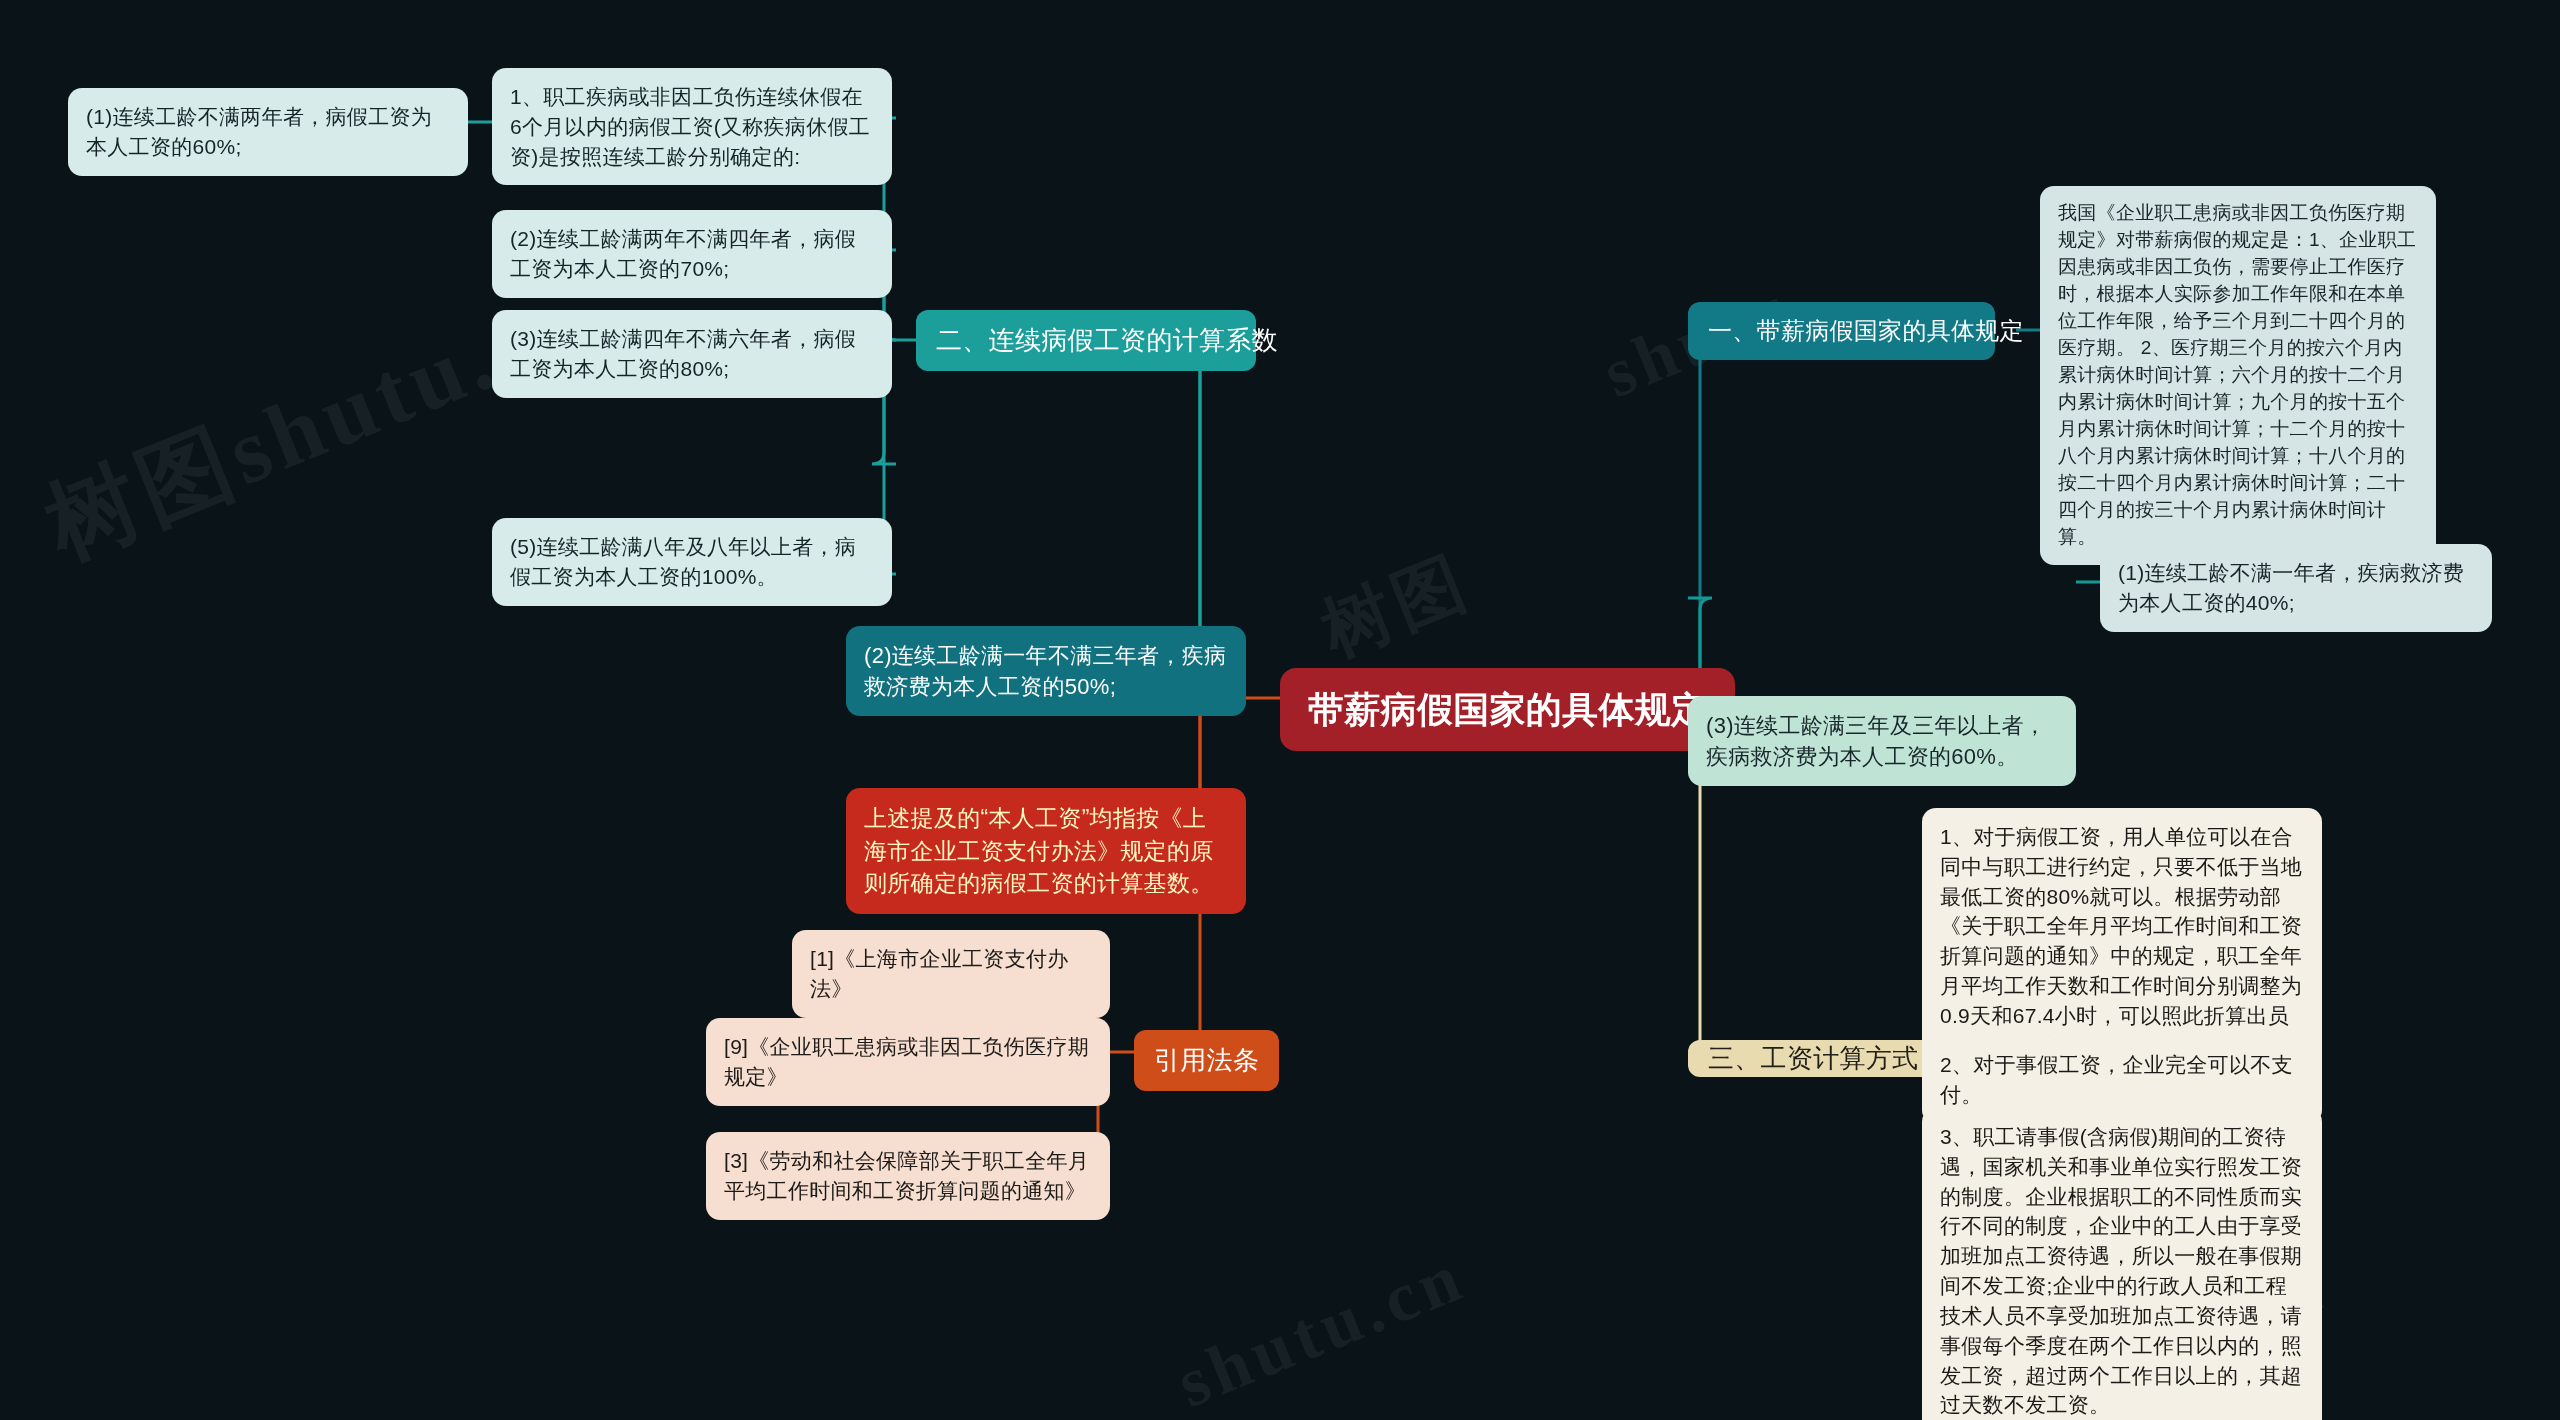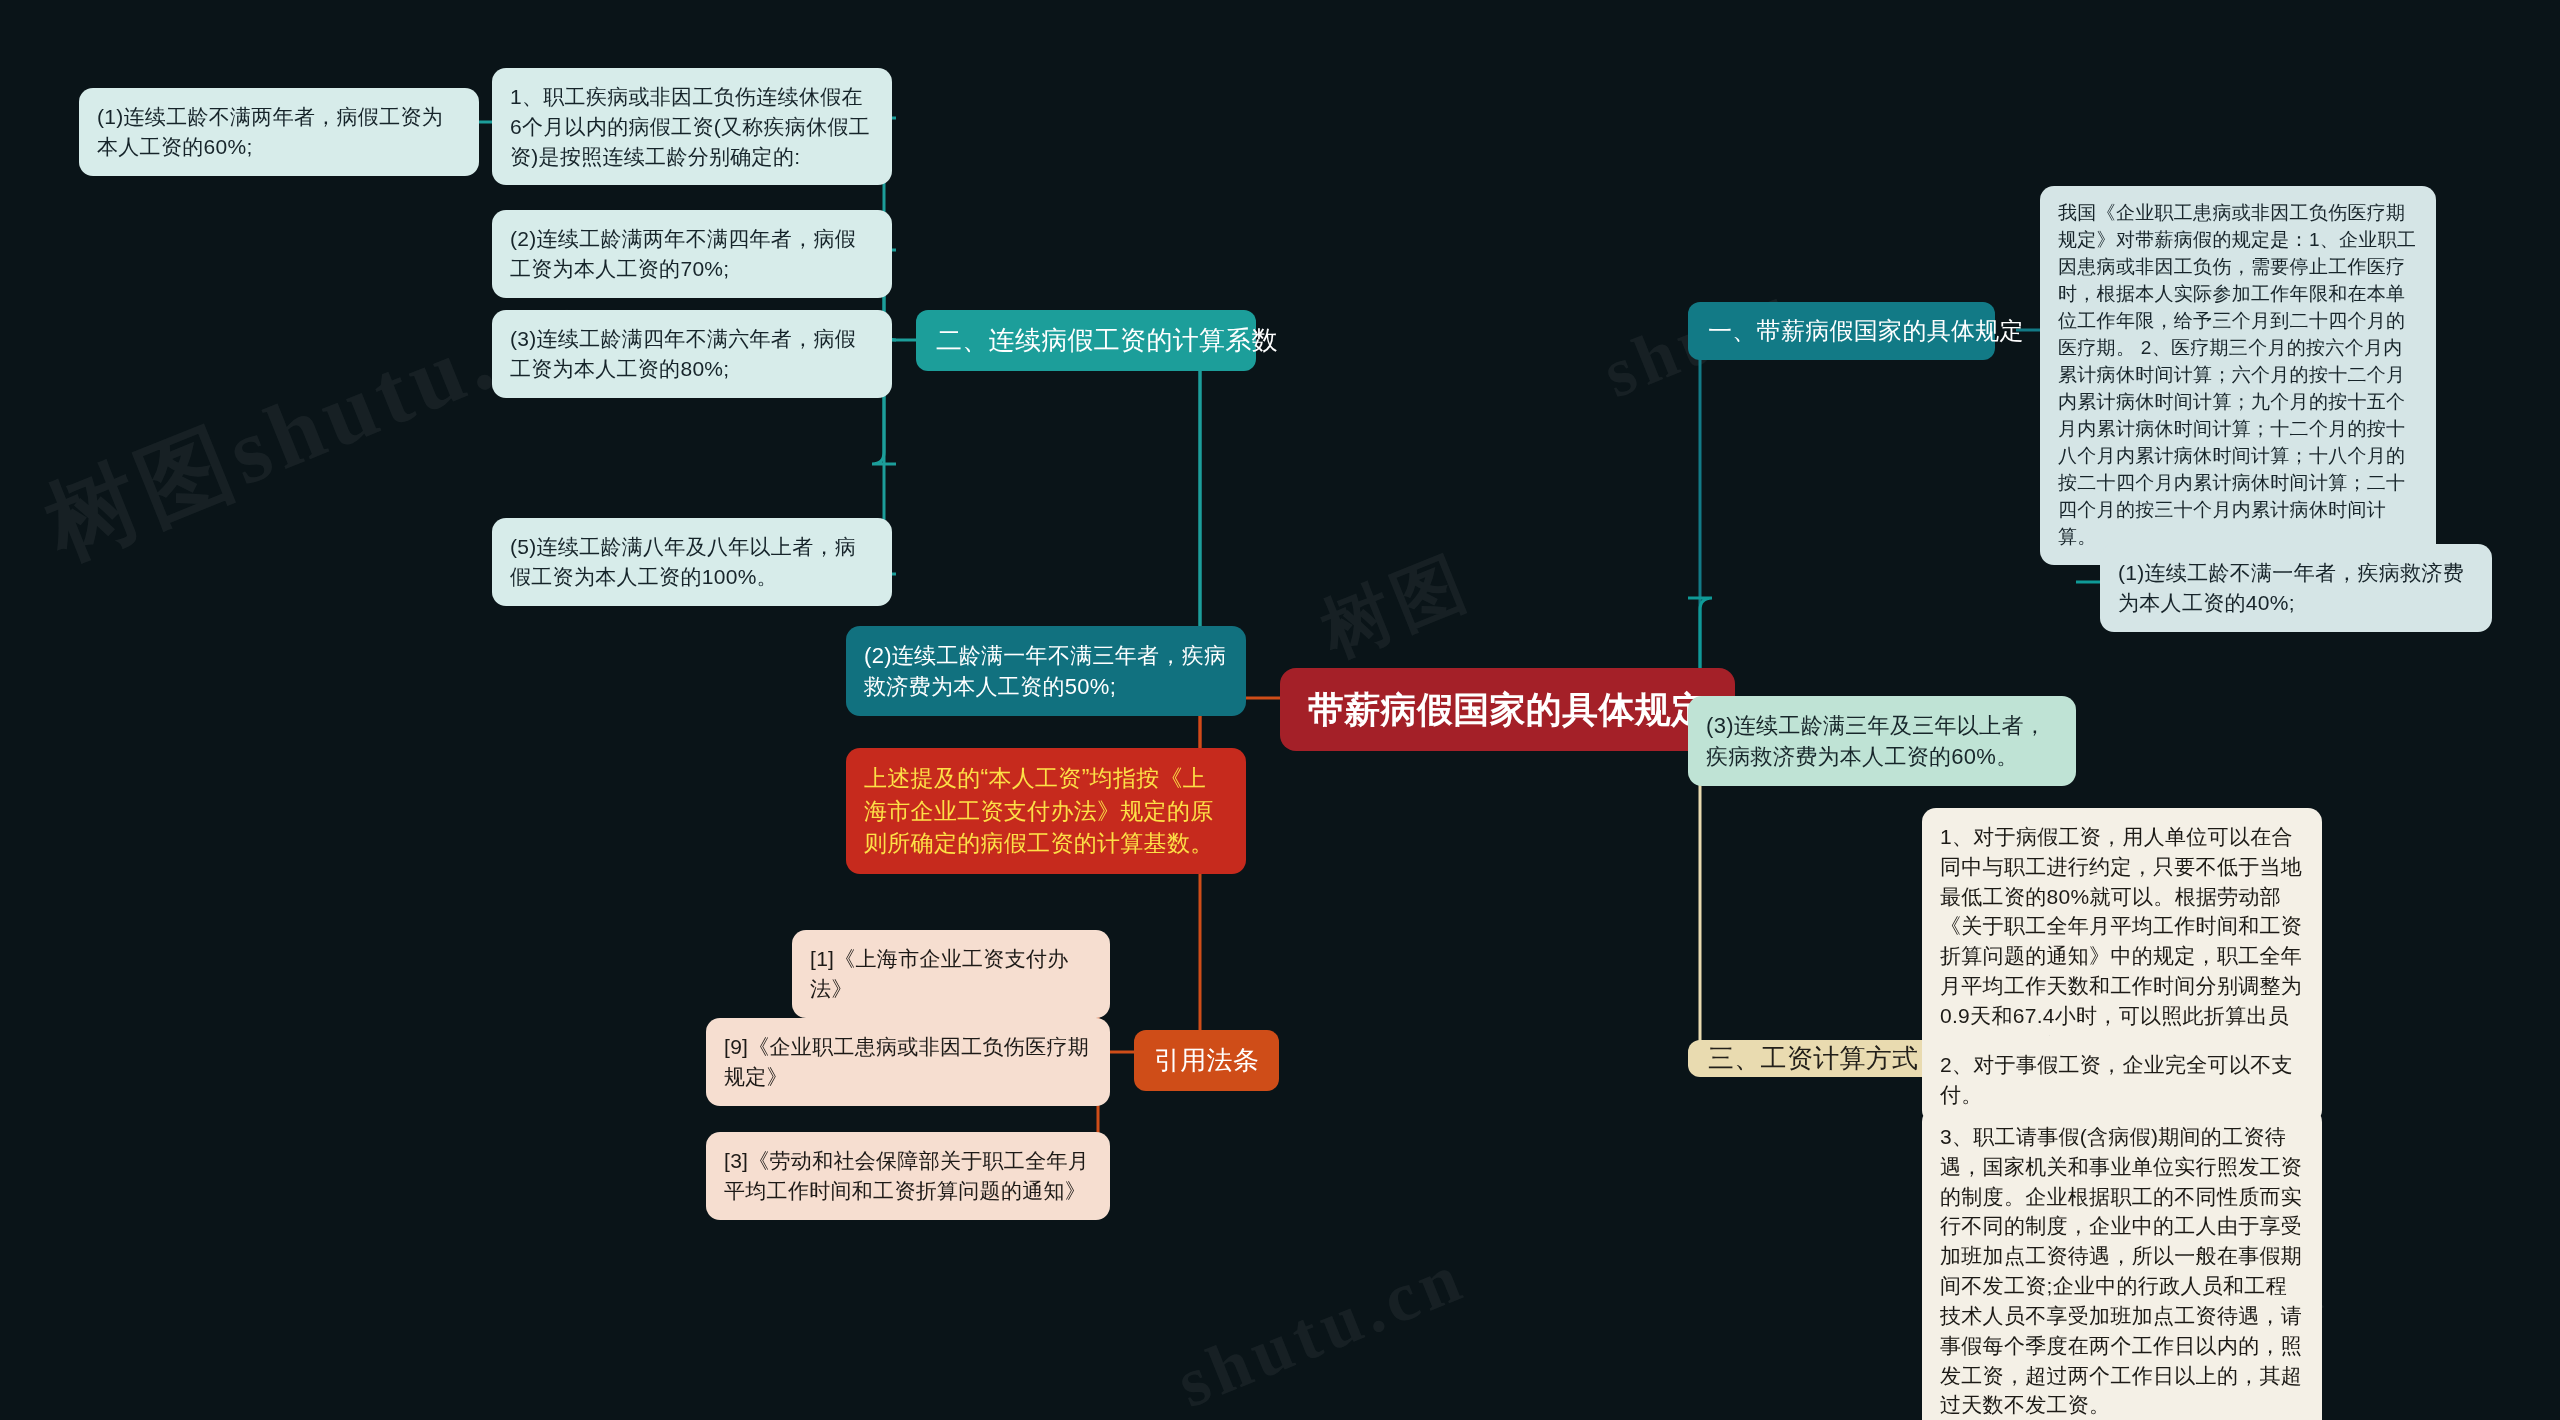--- a/index.html
+++ b/index.html
@@ -27,21 +27,21 @@
   .n-teal{background:#1c9e9a;color:#ffffff;font-size:26px;padding:12px 20px;border-radius:12px;}
   
   .n-dteal{background:#127a86;color:#ffffff;font-size:26px;padding:12px 20px;border-radius:12px;}
   
   .n-mteal{background:#11717f;color:#ffffff;font-size:22px;}
   
   .n-steal{background:#0f9a97;color:#ffffff;font-size:23px;}
   
   .n-pgreen{background:#bfe3d5;color:#17262a;font-size:22px;}
   
-  .n-red{background:#c62a1d;color:#fde047;font-size:23px;}
+  .n-red{background:#c62a1d;color:#fef9c3;font-size:23px;margin-top:40px;}
   
   .n-center{
     background:#a42028;color:#ffffff;font-size:36px;font-weight:bold;
     border-radius:16px;padding:16px 28px;text-align:center;white-space:nowrap;
   }
   
   .n-orange{background:#cf4d18;color:#ffffff;font-size:26px;padding:12px 20px;border-radius:12px;white-space:nowrap;}
   
   .n-peach{background:#f6ded0;color:#1d1a17;font-size:21px;}
   
@@ -102,21 +102,21 @@
 
     <path d="M2076 582 L2100 582" stroke="#0f9a97" stroke-width="3" fill="none"></path>
 
     <path d="M1898 1064 L1922 1064 Q1934 1064 1934 1052 L1934 910 Q1934 898 1946 898 L1922 898" stroke="#e9dbb0" stroke-width="3" fill="none"></path>
     <path d="M1934 1064 L1922 1064" stroke="#e9dbb0" stroke-width="3" fill="none"></path>
     <path d="M1934 1064 L1934 1200 Q1934 1212 1946 1212 L1922 1212" stroke="#e9dbb0" stroke-width="3" fill="none"></path>
   </svg>
 
   <div class="node n-center" style="left:1280px;top:668px;">带薪病假国家的具体规定</div>
 
-  <div class="node n-mint" style="left:68px;top:88px;width:400px;margin-left:11px;">(1)连续工龄不满两年者，病假工资为本人工资的60%;</div>
+  <div class="node n-mint" style="left:68px;top:88px;width:400px;">(1)连续工龄不满两年者，病假工资为本人工资的60%;</div>
 
   <div class="node n-mint" style="left:492px;top:68px;width:400px;">1、职工疾病或非因工负伤连续休假在6个月以内的病假工资(又称疾病休假工资)是按照连续工龄分别确定的:</div>
 
   <div class="node n-mint" style="left:492px;top:210px;width:400px;">(2)连续工龄满两年不满四年者，病假工资为本人工资的70%;</div>
 
   <div class="node n-mint" style="left:492px;top:310px;width:400px;">(3)连续工龄满四年不满六年者，病假工资为本人工资的80%;</div>
 
 
   <div class="node n-mint" style="left:492px;top:518px;width:400px;">(5)连续工龄满八年及八年以上者，病假工资为本人工资的100%。</div>
 

